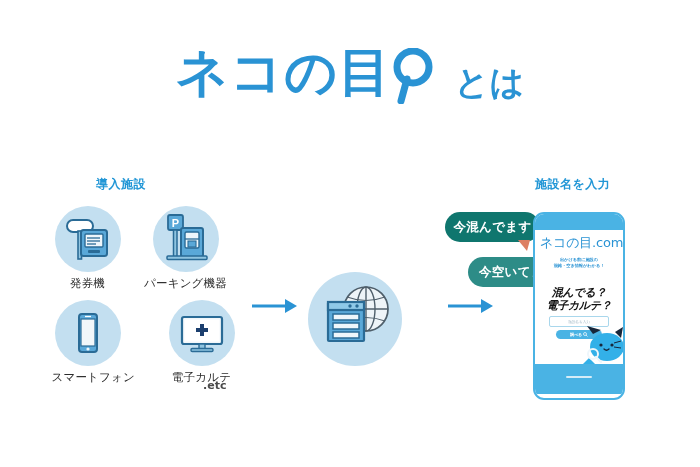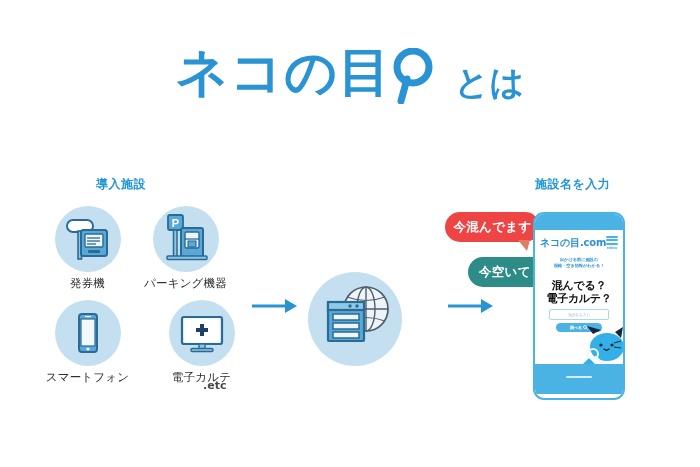--- a/index.html
+++ b/index.html
@@ -72,21 +72,21 @@
     top: 206px;
     width: 200px;
   }
   .facility-cell {
     position: absolute;
     width: 95px;
     text-align: center;
   }
   #facility-0 { left: 0px;  top: 0px; }
   #facility-1 { left: 98px; top: 0px; }
-  #facility-2 { left: 0px;  top: 94px; }
+  #facility-2 { left: 0px;  top: 94px; text-align: right; }
   #facility-3 { left: 114px; top: 94px; }
 
   .facility-circle {
     width: 66px;
     height: 66px;
     border-radius: 50%;
     background: #c3dff0;
     margin: 0 auto;
     position: relative;
   }
@@ -136,21 +136,21 @@
     display: flex;
     align-items: center;
     justify-content: center;
   }
   #bubble-busy {
     left: 445px;
     top: 212px;
     width: 95px;
     height: 30px;
     border-radius: 15px;
-    background: #ef4444;
+    background: #0f766e;
   }
   #bubble-busy::after {
     content: "";
     position: absolute;
     right: 10px;
     bottom: -9px;
     width: 0; height: 0;
     border-left: 9px solid transparent;
     border-right: 3px solid transparent;
     border-top: 11px solid #dd7f63;
@@ -212,22 +212,22 @@
     border-radius: 1px;
   }
   #phone-header {
     display: flex;
     align-items: center;
     justify-content: space-between;
     padding: 4px 5px 0 5px;
     height: 18px;
   }
   #phone-logo {
-    font-size: 10px;
-    font-weight: bold;
+    font-size: 13px;
+    font-weight: normal;
     color: #2a93d4;
     letter-spacing: -0.2px;
     white-space: nowrap;
   }
   #phone-menu-icon {
     width: 12px;
     text-align: center;
   }
   #phone-menu-icon .bar {
     height: 2px;
@@ -245,26 +245,27 @@
     text-align: center;
     font-size: 4.2px;
     color: #2a93d4;
     font-weight: bold;
     line-height: 5.5px;
     white-space: nowrap;
   }
   #phone-tagline-wrap { margin-top: 5px; }
   #phone-headline {
     text-align: center;
-    margin-top: 11px;
+    margin-top: 18px;
     font-size: 11px;
     font-weight: bold;
     color: #111111;
     line-height: 13px;
     letter-spacing: -0.3px;
+    font-style: italic;
   }
   #phone-search-input {
     margin: 4px auto 0 auto;
     width: 58px;
     height: 9px;
     border: 1px solid #a9d7ec;
     border-radius: 2px;
     background: #ffffff;
     font-size: 3.6px;
     color: #9fb7c4;

